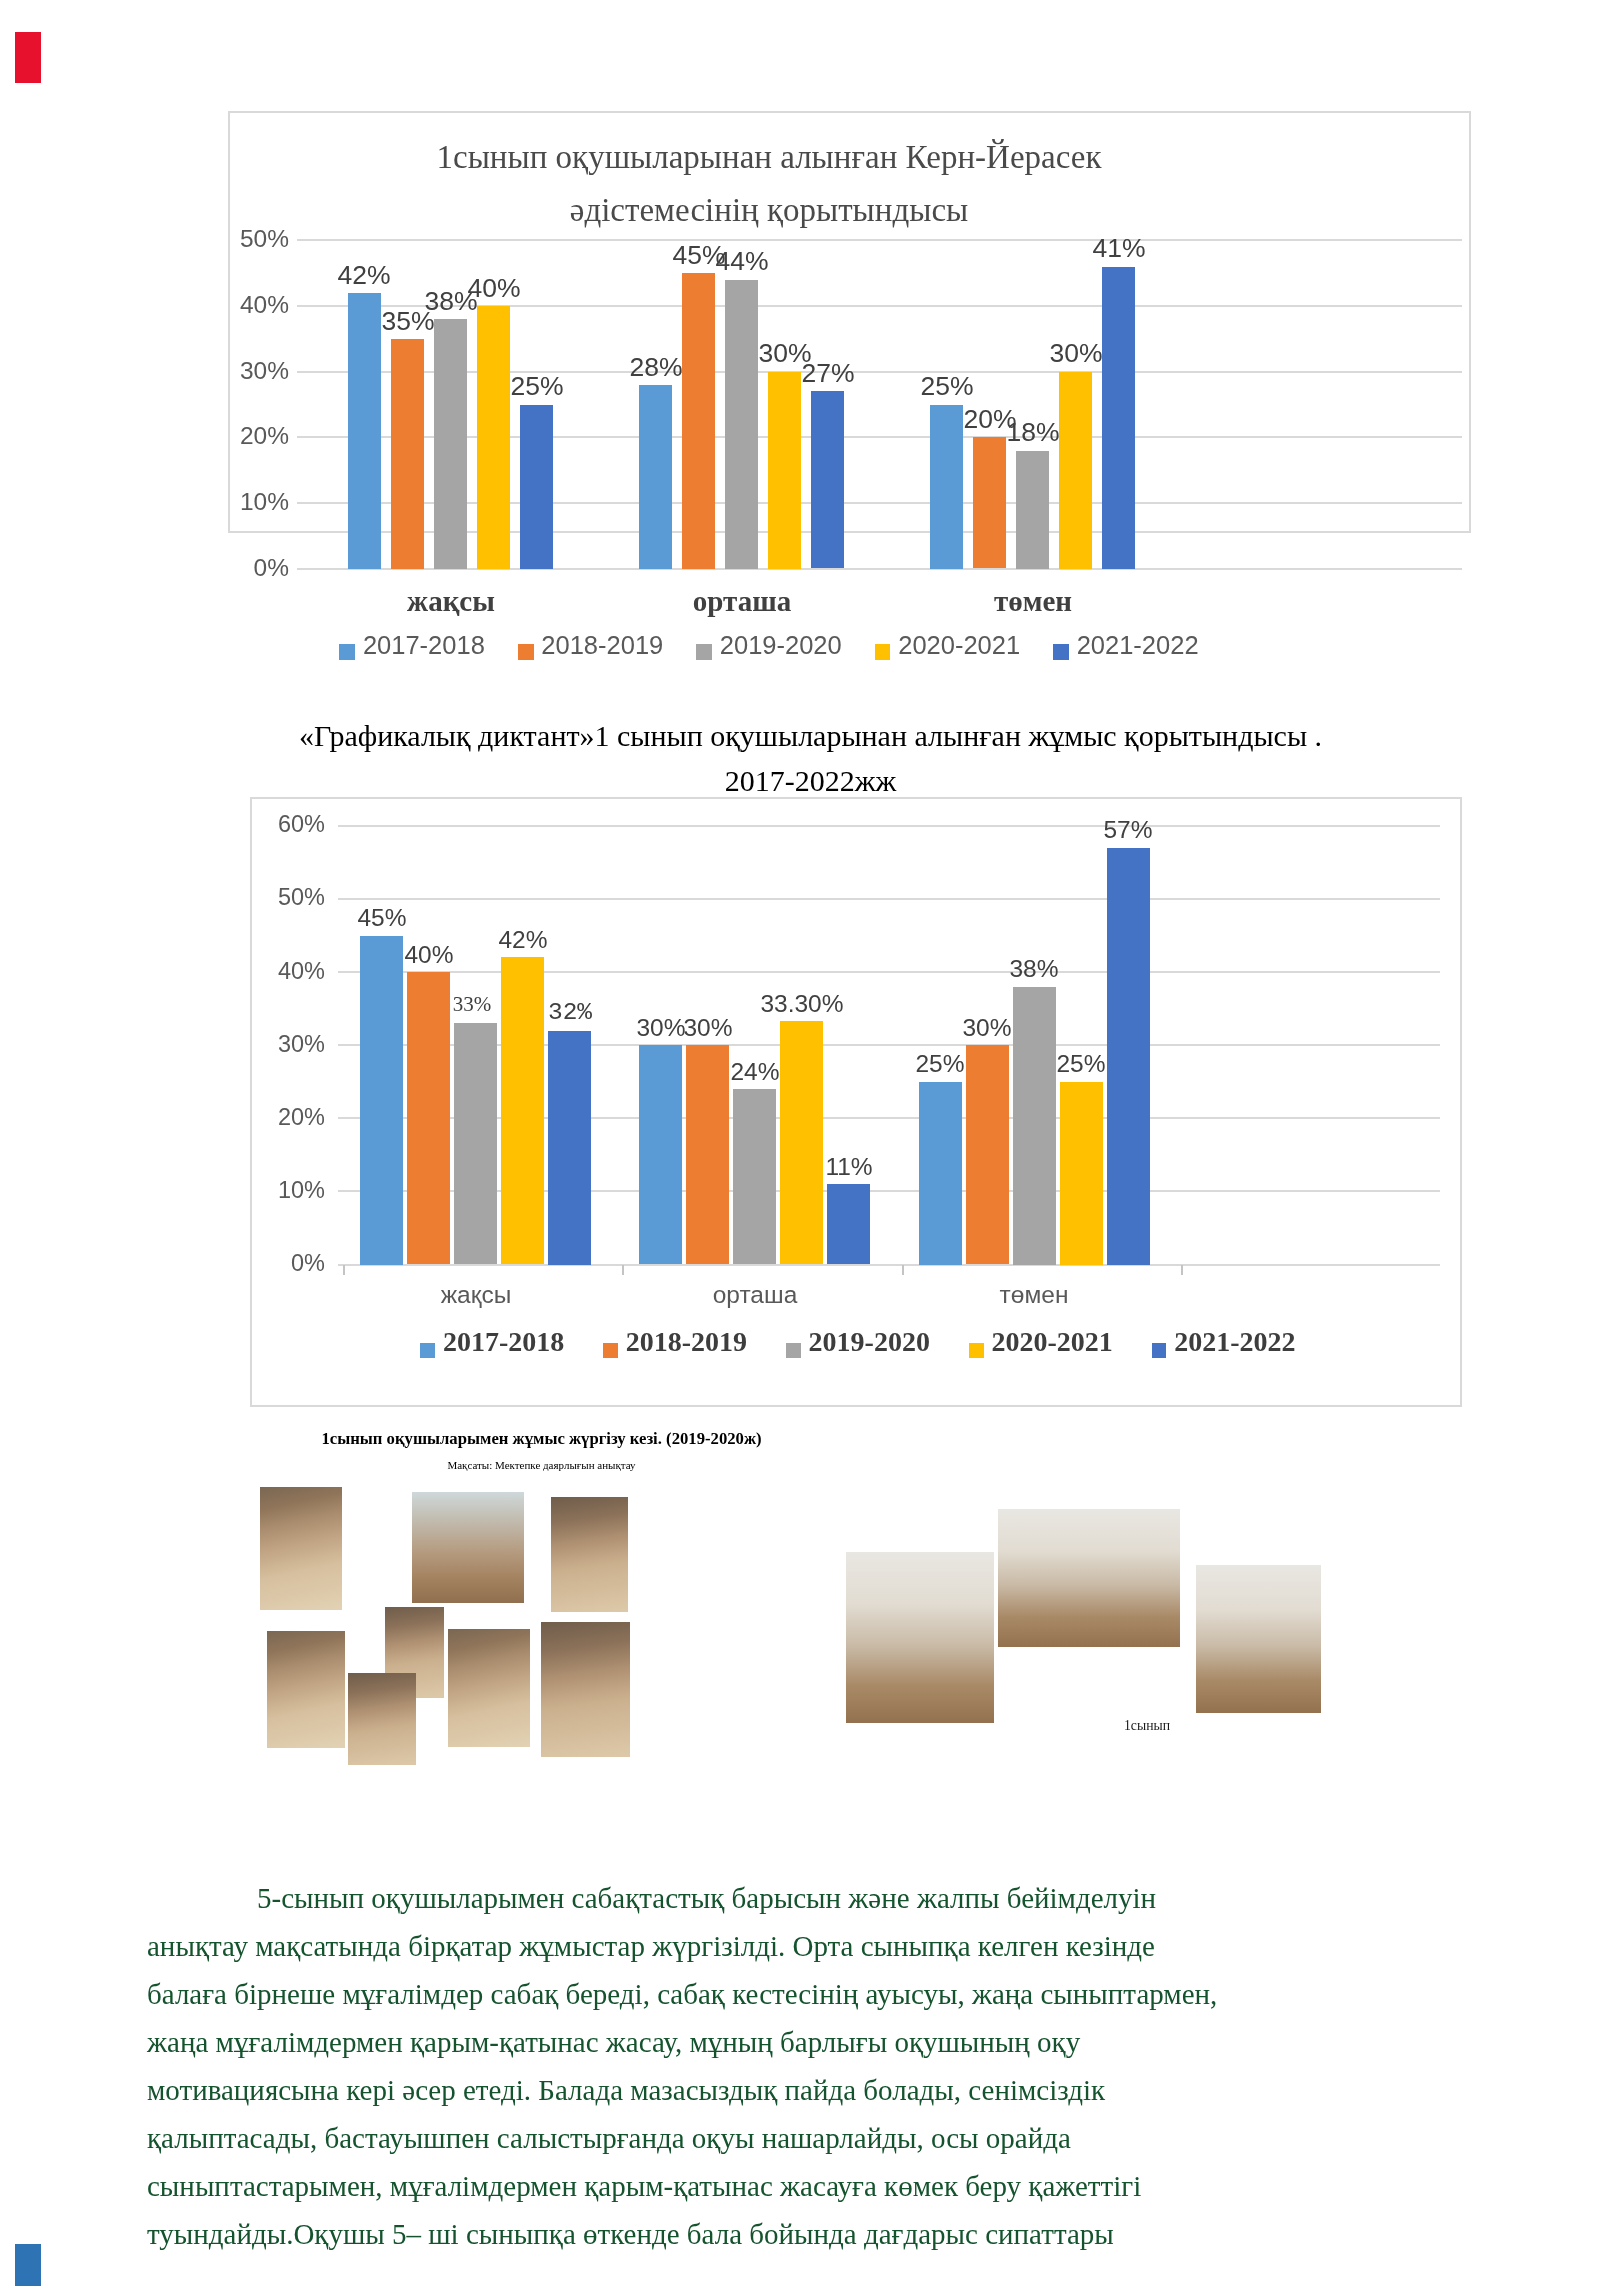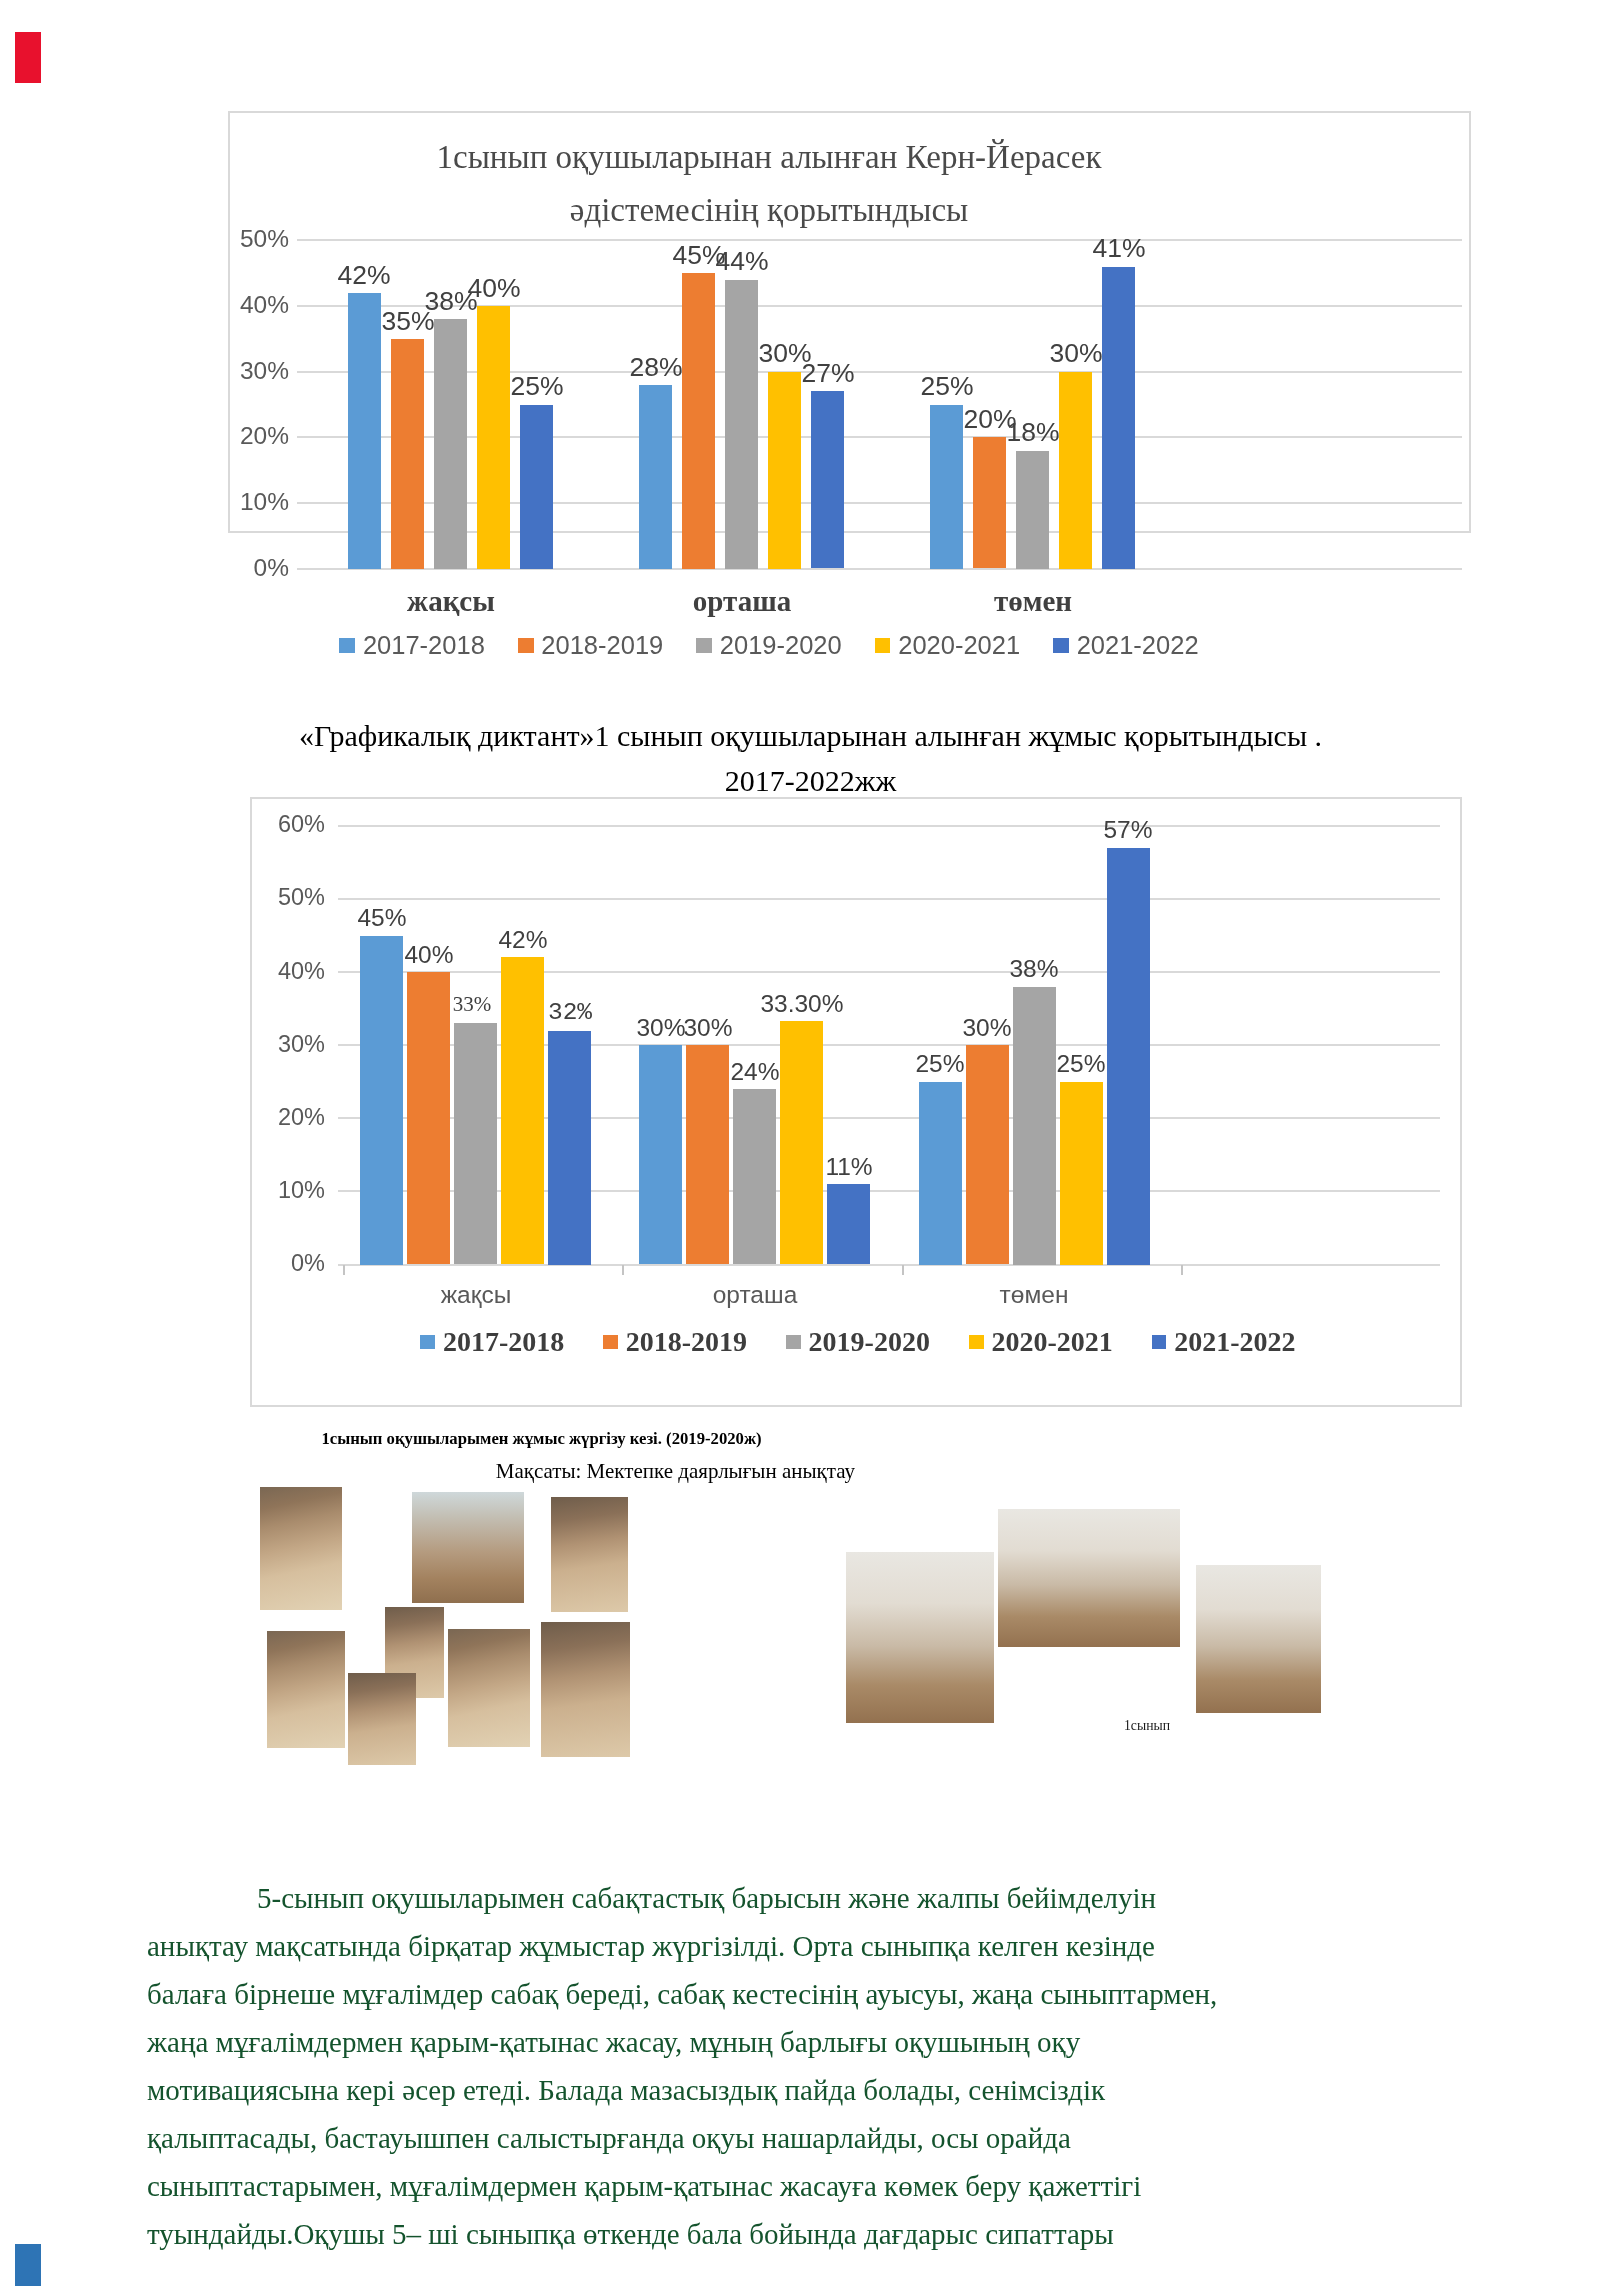--- a/index.html
+++ b/index.html
@@ -8,26 +8,26 @@
   .mark{position:absolute;width:26.5px;}
   .chart-box{position:absolute;background:#fff;border:2px solid #d9d9d9;box-sizing:border-box;}
   .chart-title{position:absolute;text-align:center;color:#4a4a4a;white-space:pre-line;
                font-family:"Liberation Serif",serif;}
   .gridline{position:absolute;height:2px;background:#d9d9d9;}
   .ytick{position:absolute;text-align:right;color:#595959;font-family:"Liberation Sans",sans-serif;}
   .bar{position:absolute;}
   .bar-label{position:absolute;text-align:center;color:#404040;font-family:"Liberation Sans",sans-serif;}
   .cat-label{position:absolute;text-align:center;color:#595959;}
   .legend-row{position:absolute;display:flex;justify-content:center;align-items:center;}
-  .legend-item{display:flex;align-items:center;white-space:nowrap;}
+  .legend-item{display:flex;align-items:flex-end;white-space:nowrap;}
   .legend-sq{display:inline-block;margin-right:7.8px;}
   .axis-tick{position:absolute;width:2px;background:#c4c4c4;}
   .heading{position:absolute;left:0;width:1621px;text-align:center;font-size:30px;line-height:45px;}
   .cap-left{position:absolute;left:228px;width:627px;text-align:center;font-weight:bold;font-size:16.7px;}
-  .cap-left-sub{position:absolute;left:228px;width:627px;text-align:right;font-size:21px;}
+  .cap-left-sub{position:absolute;left:228px;width:627px;text-align:center;font-size:11px;}
   .cap-right{position:absolute;left:863px;width:549px;text-align:center;font-weight:bold;
              font-style:italic;font-size:26.5px;line-height:36px;}
   .photo{position:absolute;}
   .ph-kid{background:linear-gradient(168deg,#7a6753 0%,#8f7459 16%,#a98c6d 30%,#c2a685 48%,#d6bf9e 66%,#e2d2b4 100%);}
   .ph-kid2{background:linear-gradient(172deg,#6f5d4b 0%,#8a7058 20%,#b09273 40%,#cbb08e 60%,#ddc9a9 100%);}
   .ph-teach{background:linear-gradient(180deg,#cfd8da 0%,#c3bfb4 22%,#b49a7e 55%,#a3825f 78%,#8f6f4e 100%);}
   .ph-room{background:linear-gradient(180deg,#e9e7e2 0%,#e2dcd2 30%,#c9baa6 55%,#a98a67 78%,#93714f 100%);}
   .ph-label{position:absolute;text-align:center;font-size:13.7px;color:#1a1a1a;}
   .bodytext{position:absolute;left:147px;width:1335px;font-size:29px;line-height:48px;
             text-indent:110px;white-space:pre-line;color:#14532d;}

